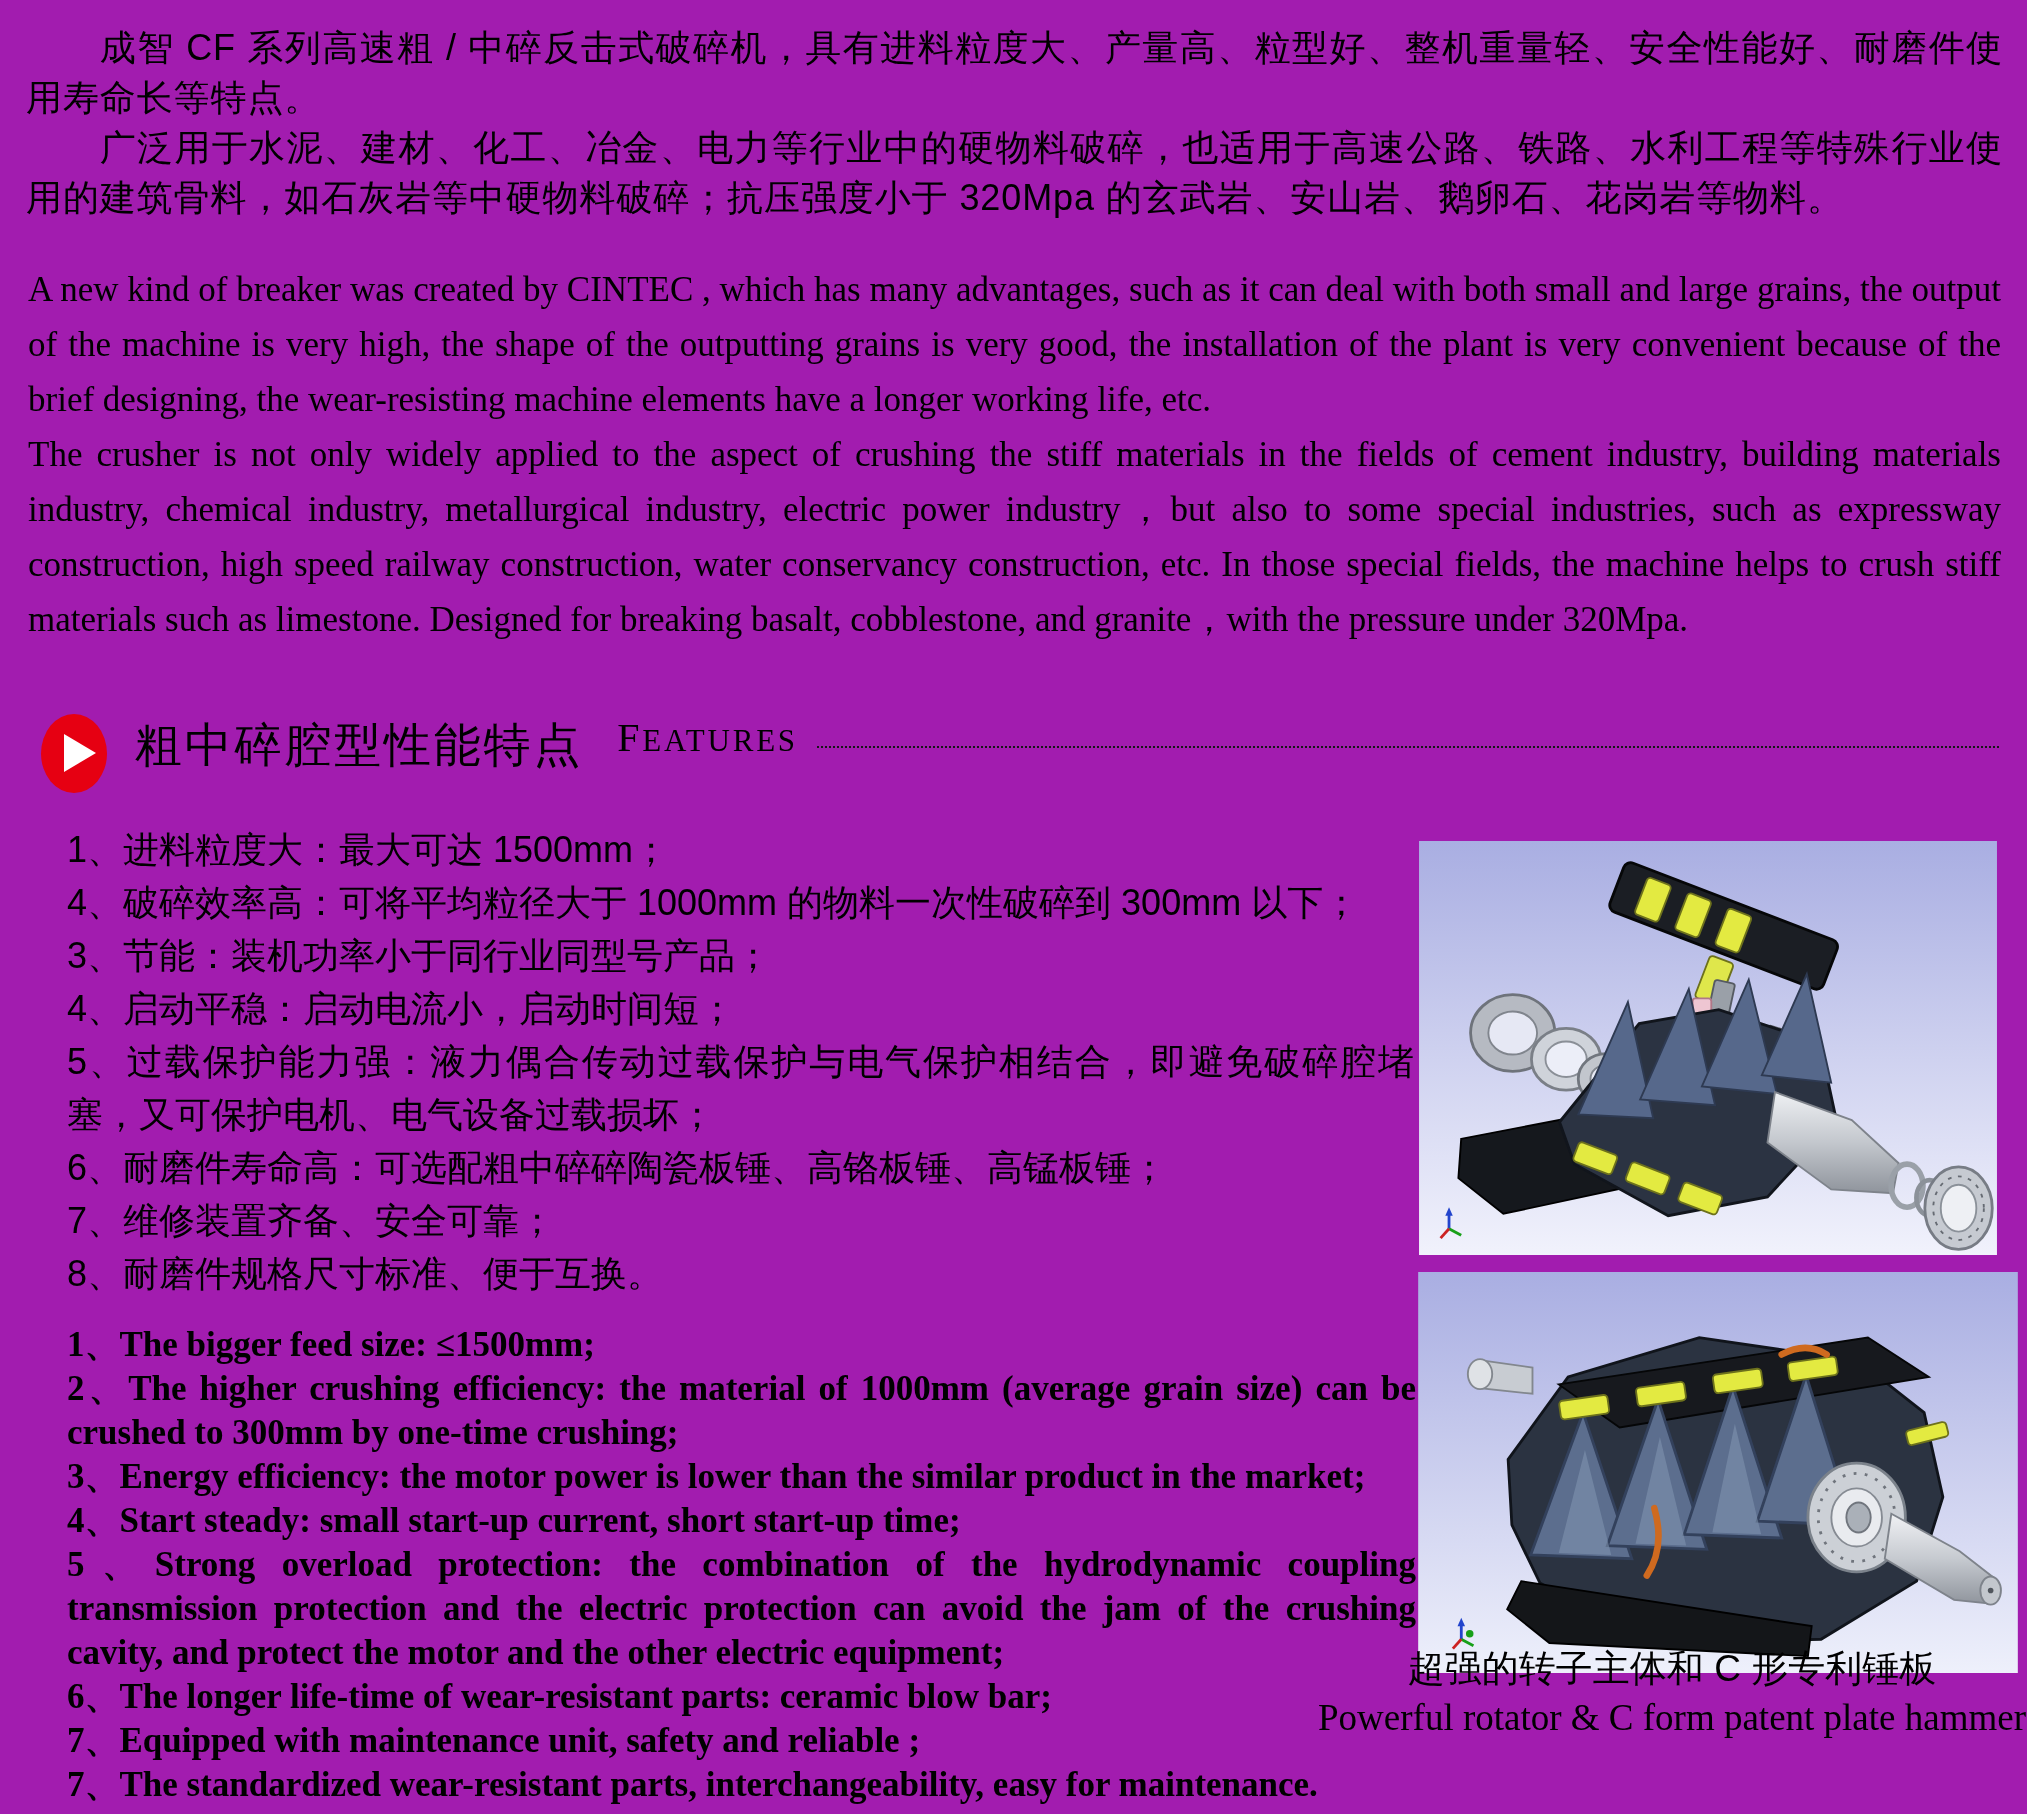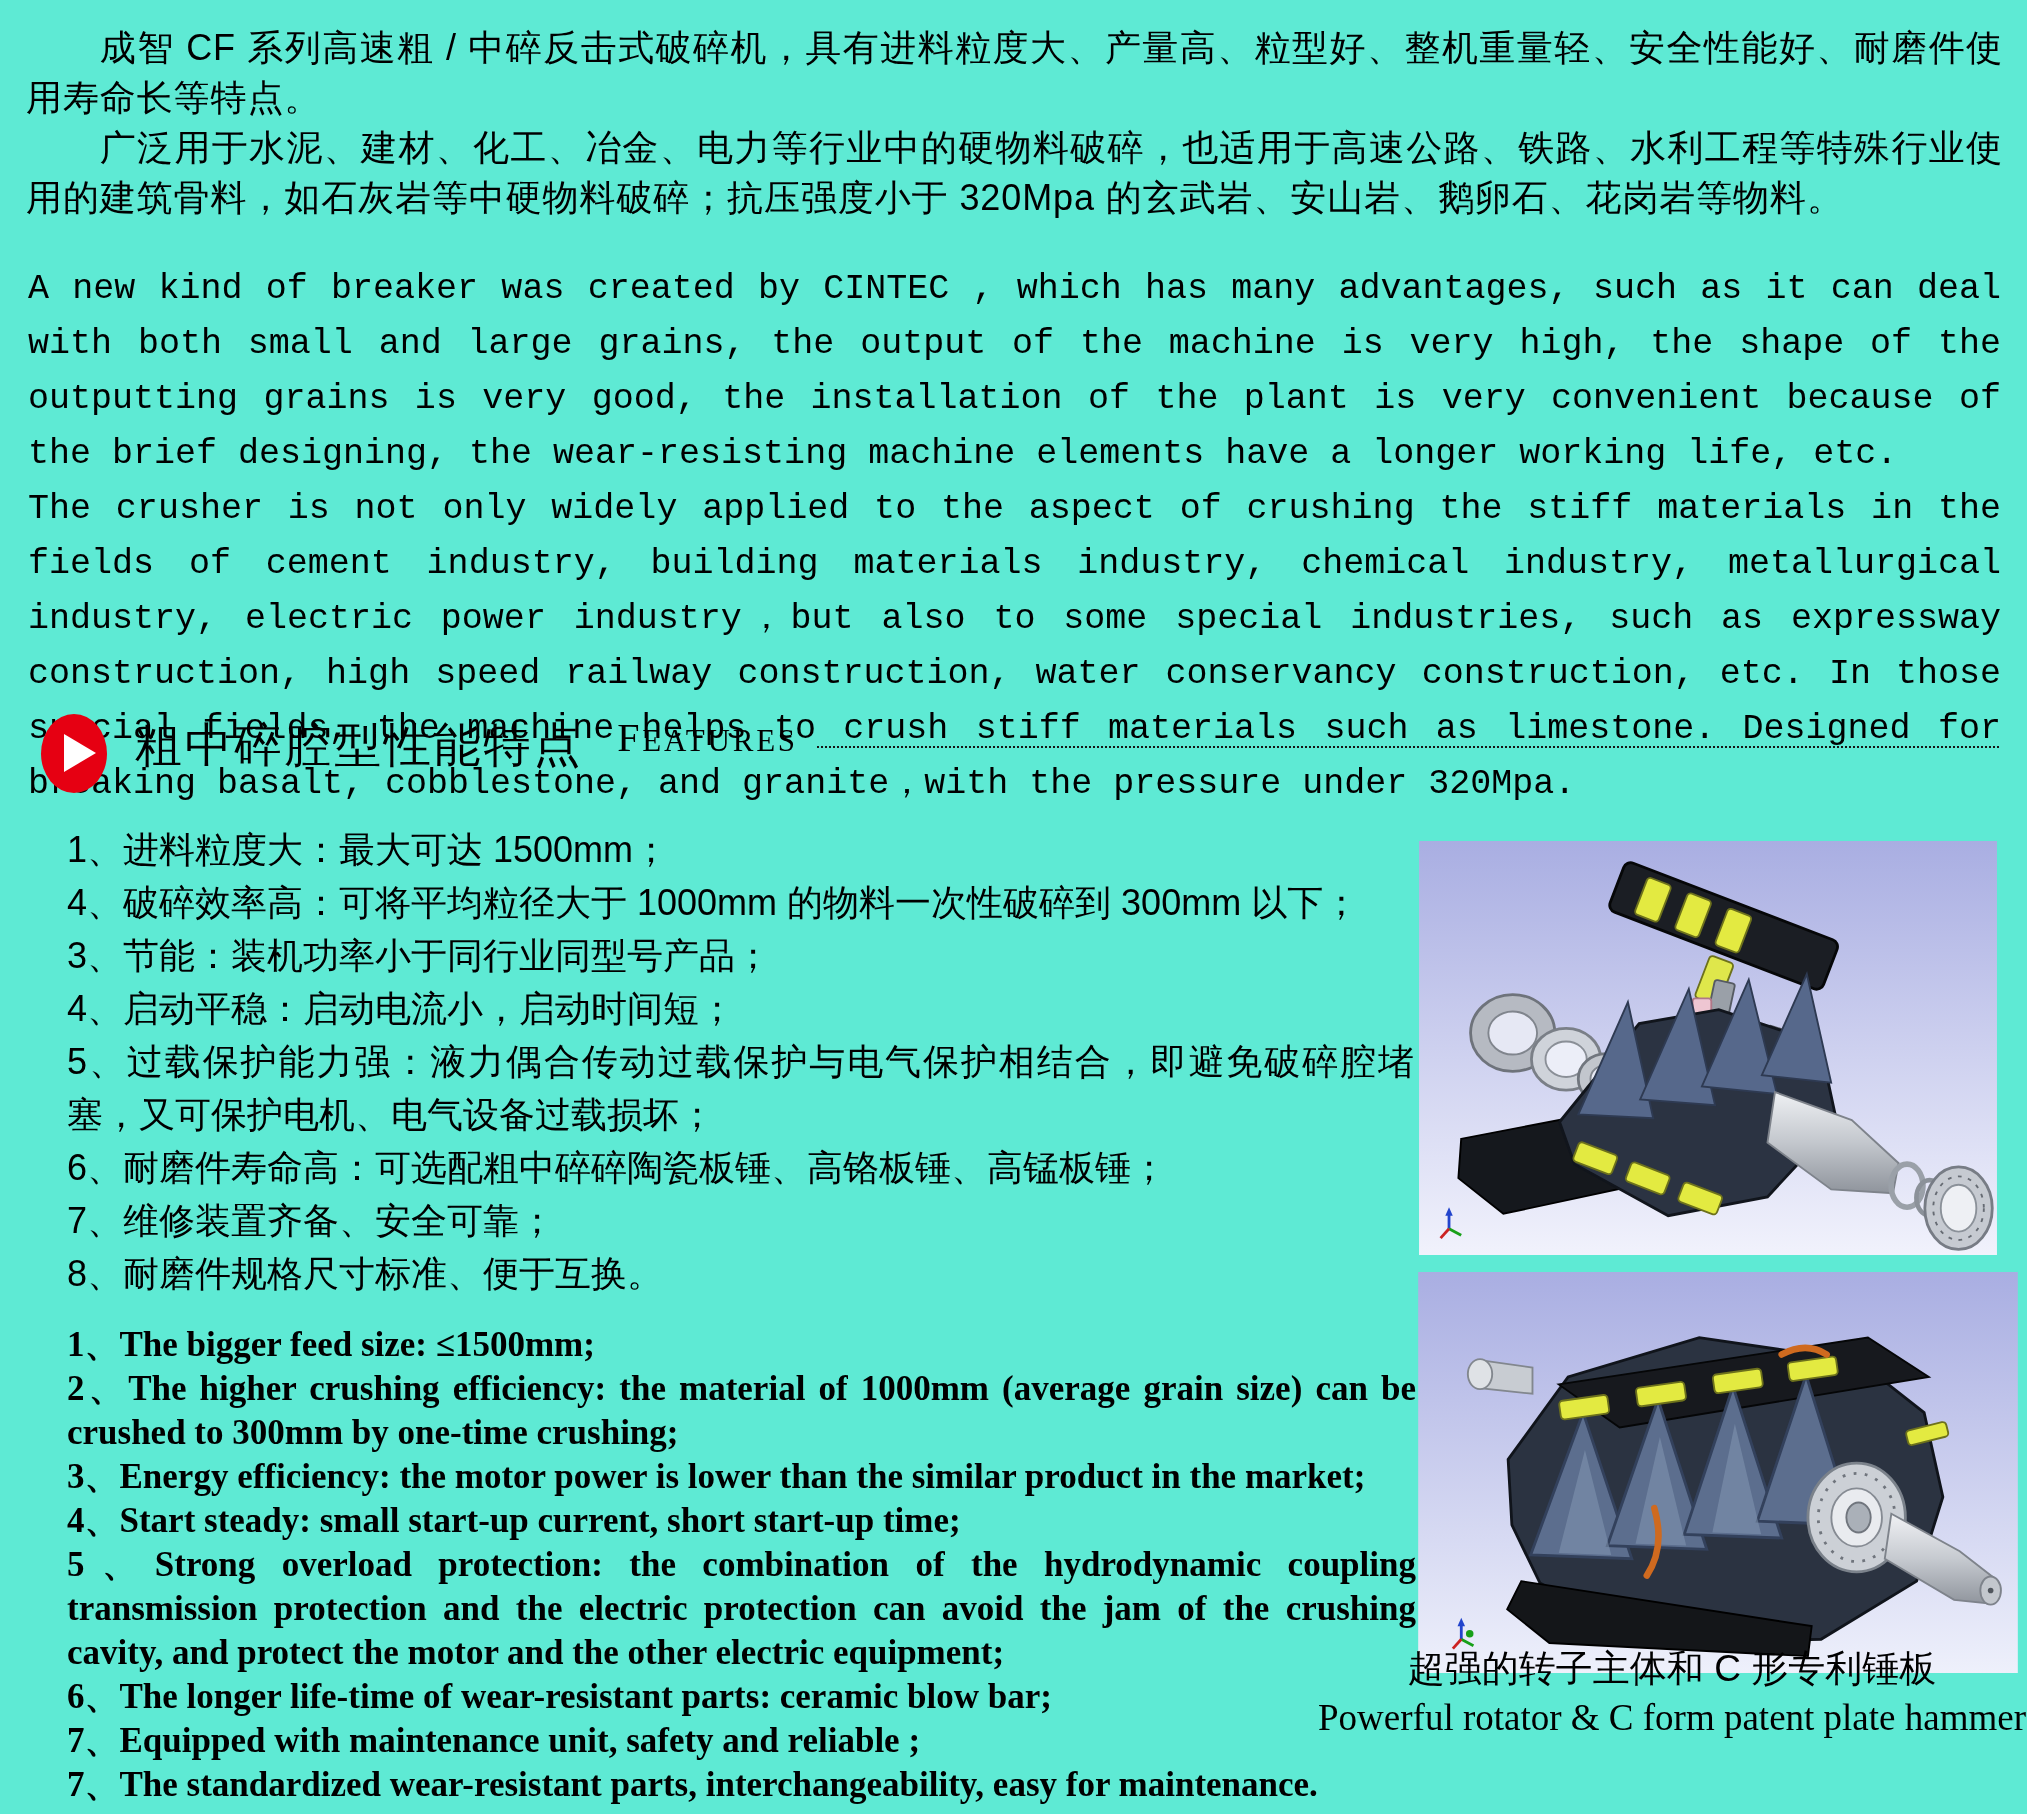--- a/index.html
+++ b/index.html
@@ -1,24 +1,24 @@
 <!DOCTYPE html>
 <html style="font-size:15px"><head>
 <meta charset="utf-8">
 <style>
   html,body{margin:0;padding:0;background:#fff;}
-  .page{position:relative;width:2027px;height:1815px;background:#5eead4;overflow:hidden;color:#000;}
+  .page{position:relative;width:2027px;height:1815px;background:#a21caf;overflow:hidden;color:#000;}
 
   .intro-zh{position:absolute;left:26px;top:22.5px;width:1977px;
     font-family:"Liberation Sans",sans-serif;font-size:36px;line-height:50px;
     letter-spacing:0.9px;text-align:justify;}
   .intro-zh p{margin:0;text-indent:2.05em;}
 
   .intro-en{position:absolute;left:28px;top:262px;width:1973px;
-    font-family:Liberation Mono, monospace;font-size:35px;line-height:55px;text-align:justify;}
+    font-family:Liberation Serif, serif;font-size:35px;line-height:55px;text-align:justify;}
   .intro-en p{margin:0;}
 
   .feat-header{position:absolute;left:41px;top:714px;width:1958px;display:flex;align-items:flex-start;}
   .play{width:66px;height:79px;border-radius:50%;background:#e60012;position:relative;flex:0 0 auto;}
   .play::after{content:"";position:absolute;left:23.4px;top:19.7px;width:0;height:0;
     border-left:32px solid #fff;border-top:19.7px solid transparent;border-bottom:19.7px solid transparent;}
   .feat-title-zh{font-family:"Liberation Sans",sans-serif;font-weight:500;font-size:47px;
     margin-left:28px;letter-spacing:2.8px;white-space:nowrap;}
   .feat-title-en{font-family:"Liberation Serif",serif;font-size:40px;margin-left:34px;
     letter-spacing:2.8px;white-space:nowrap;}

